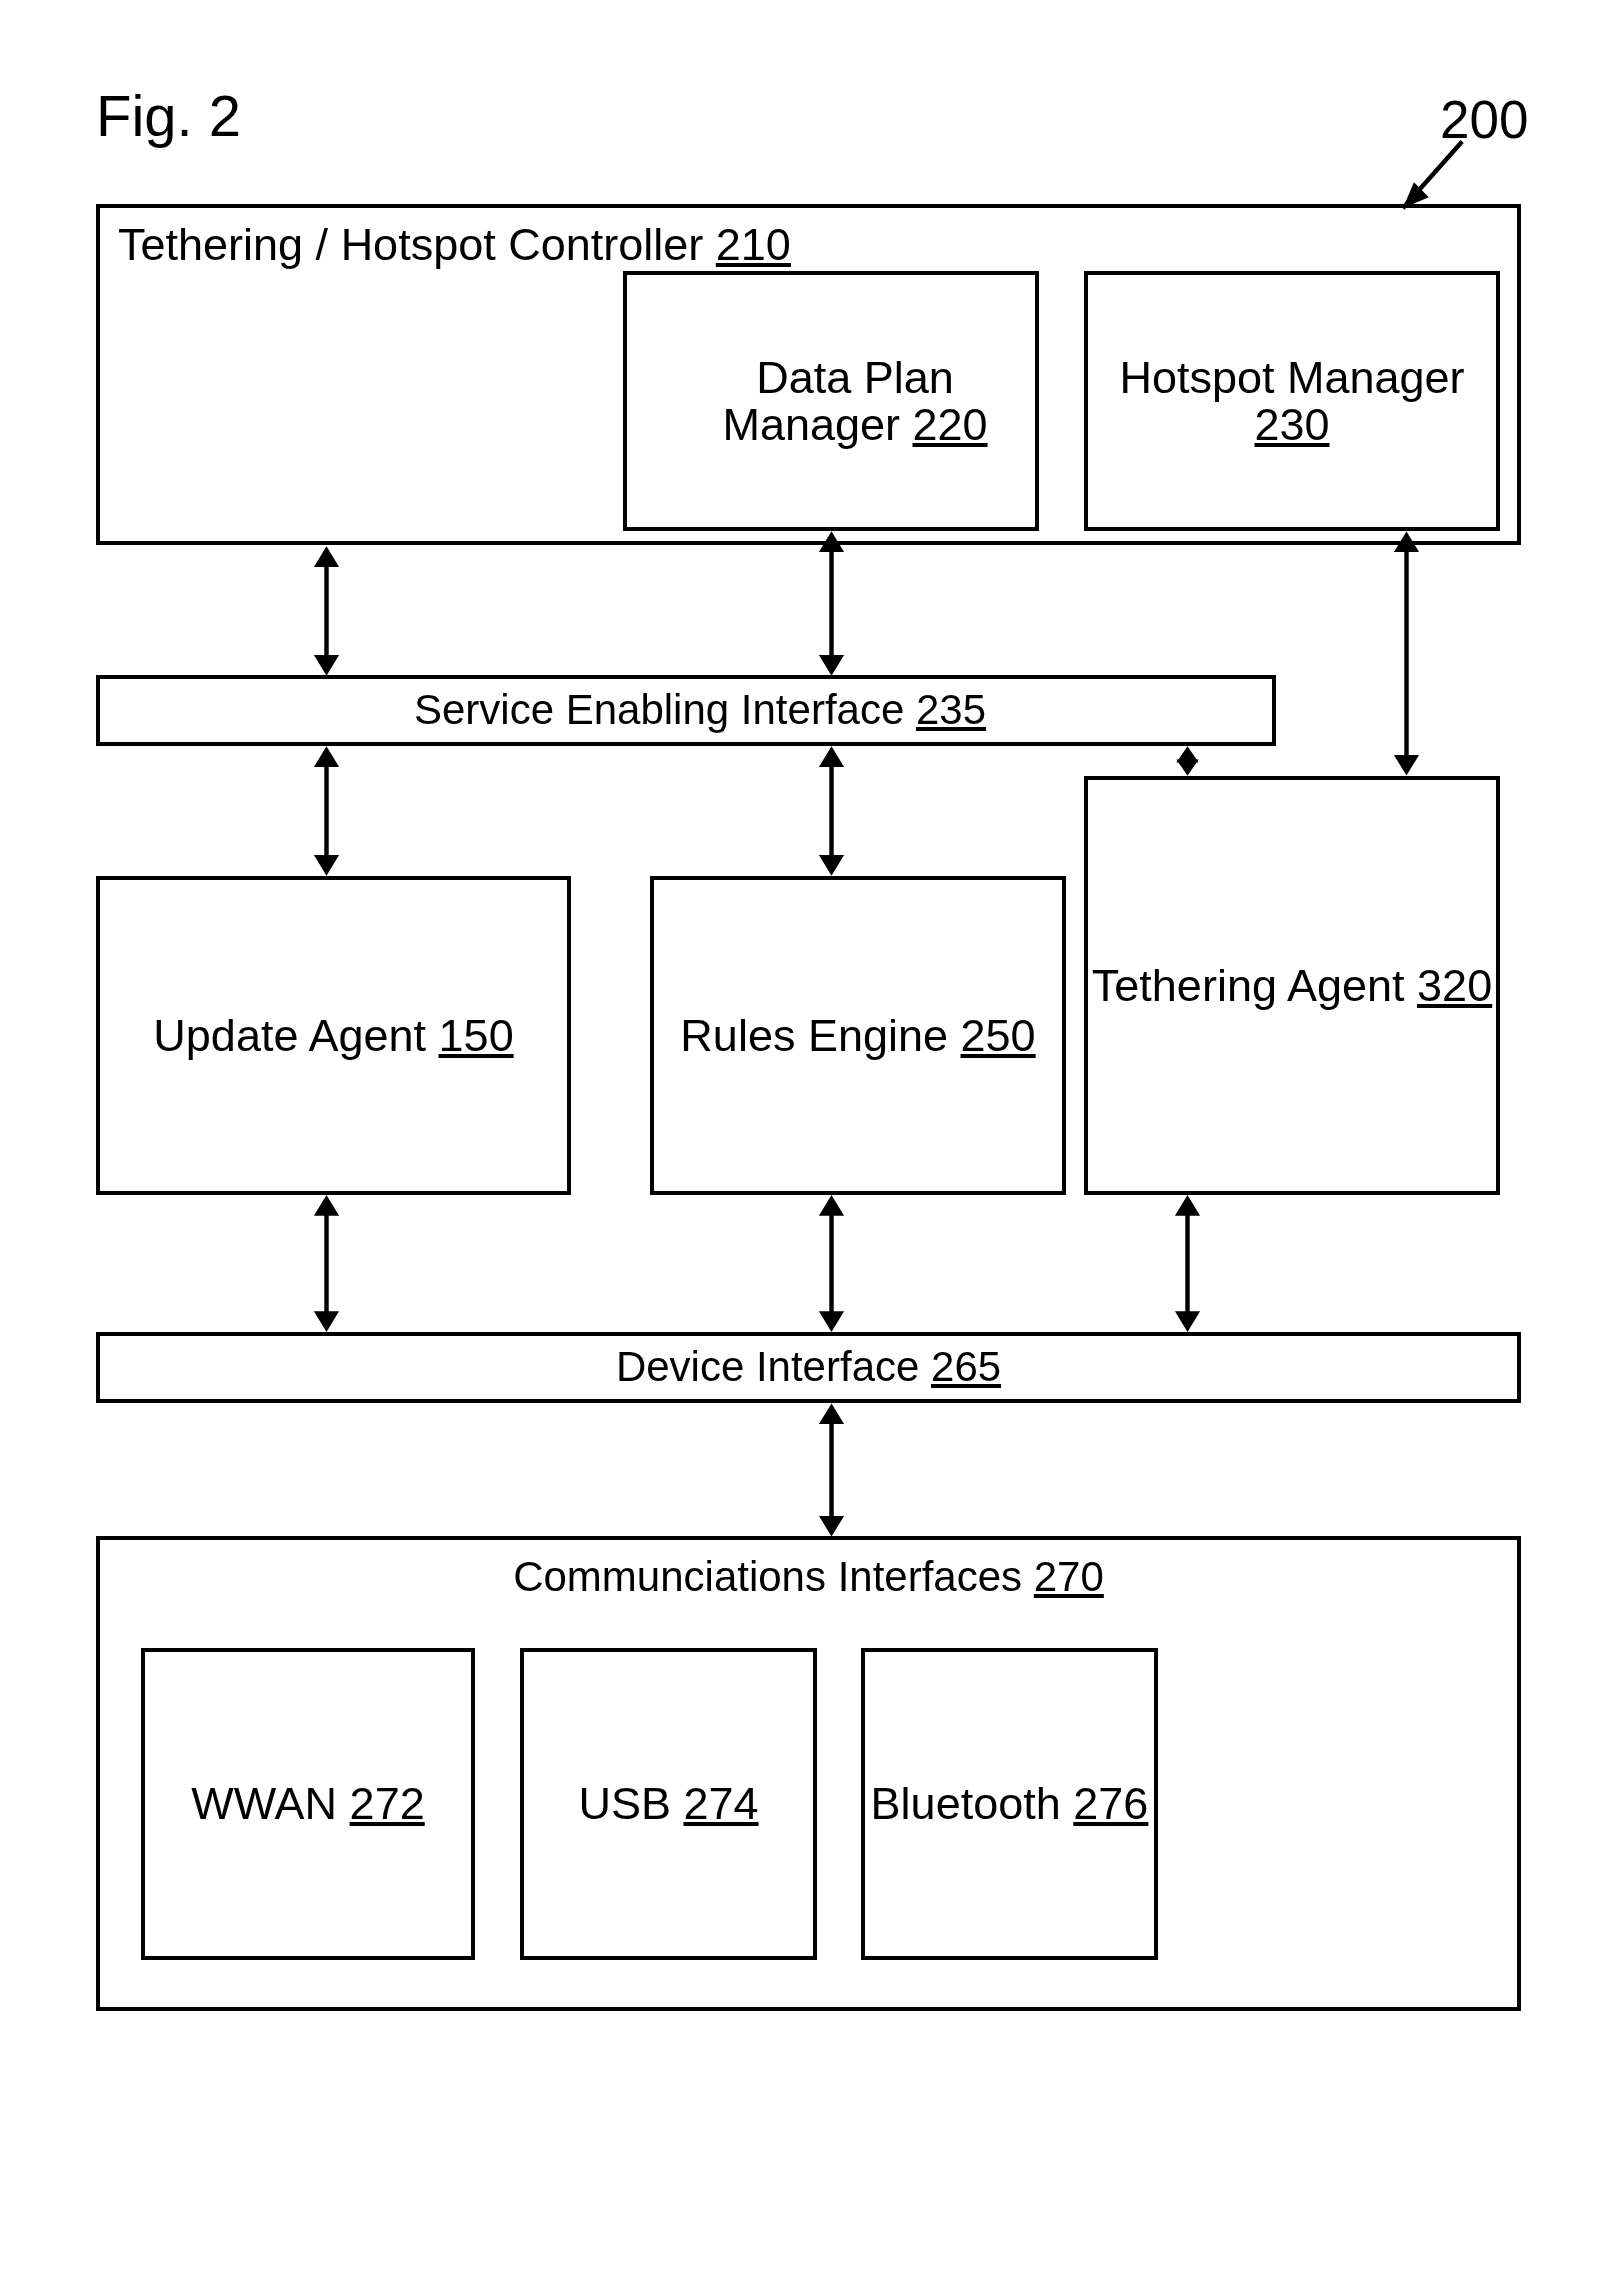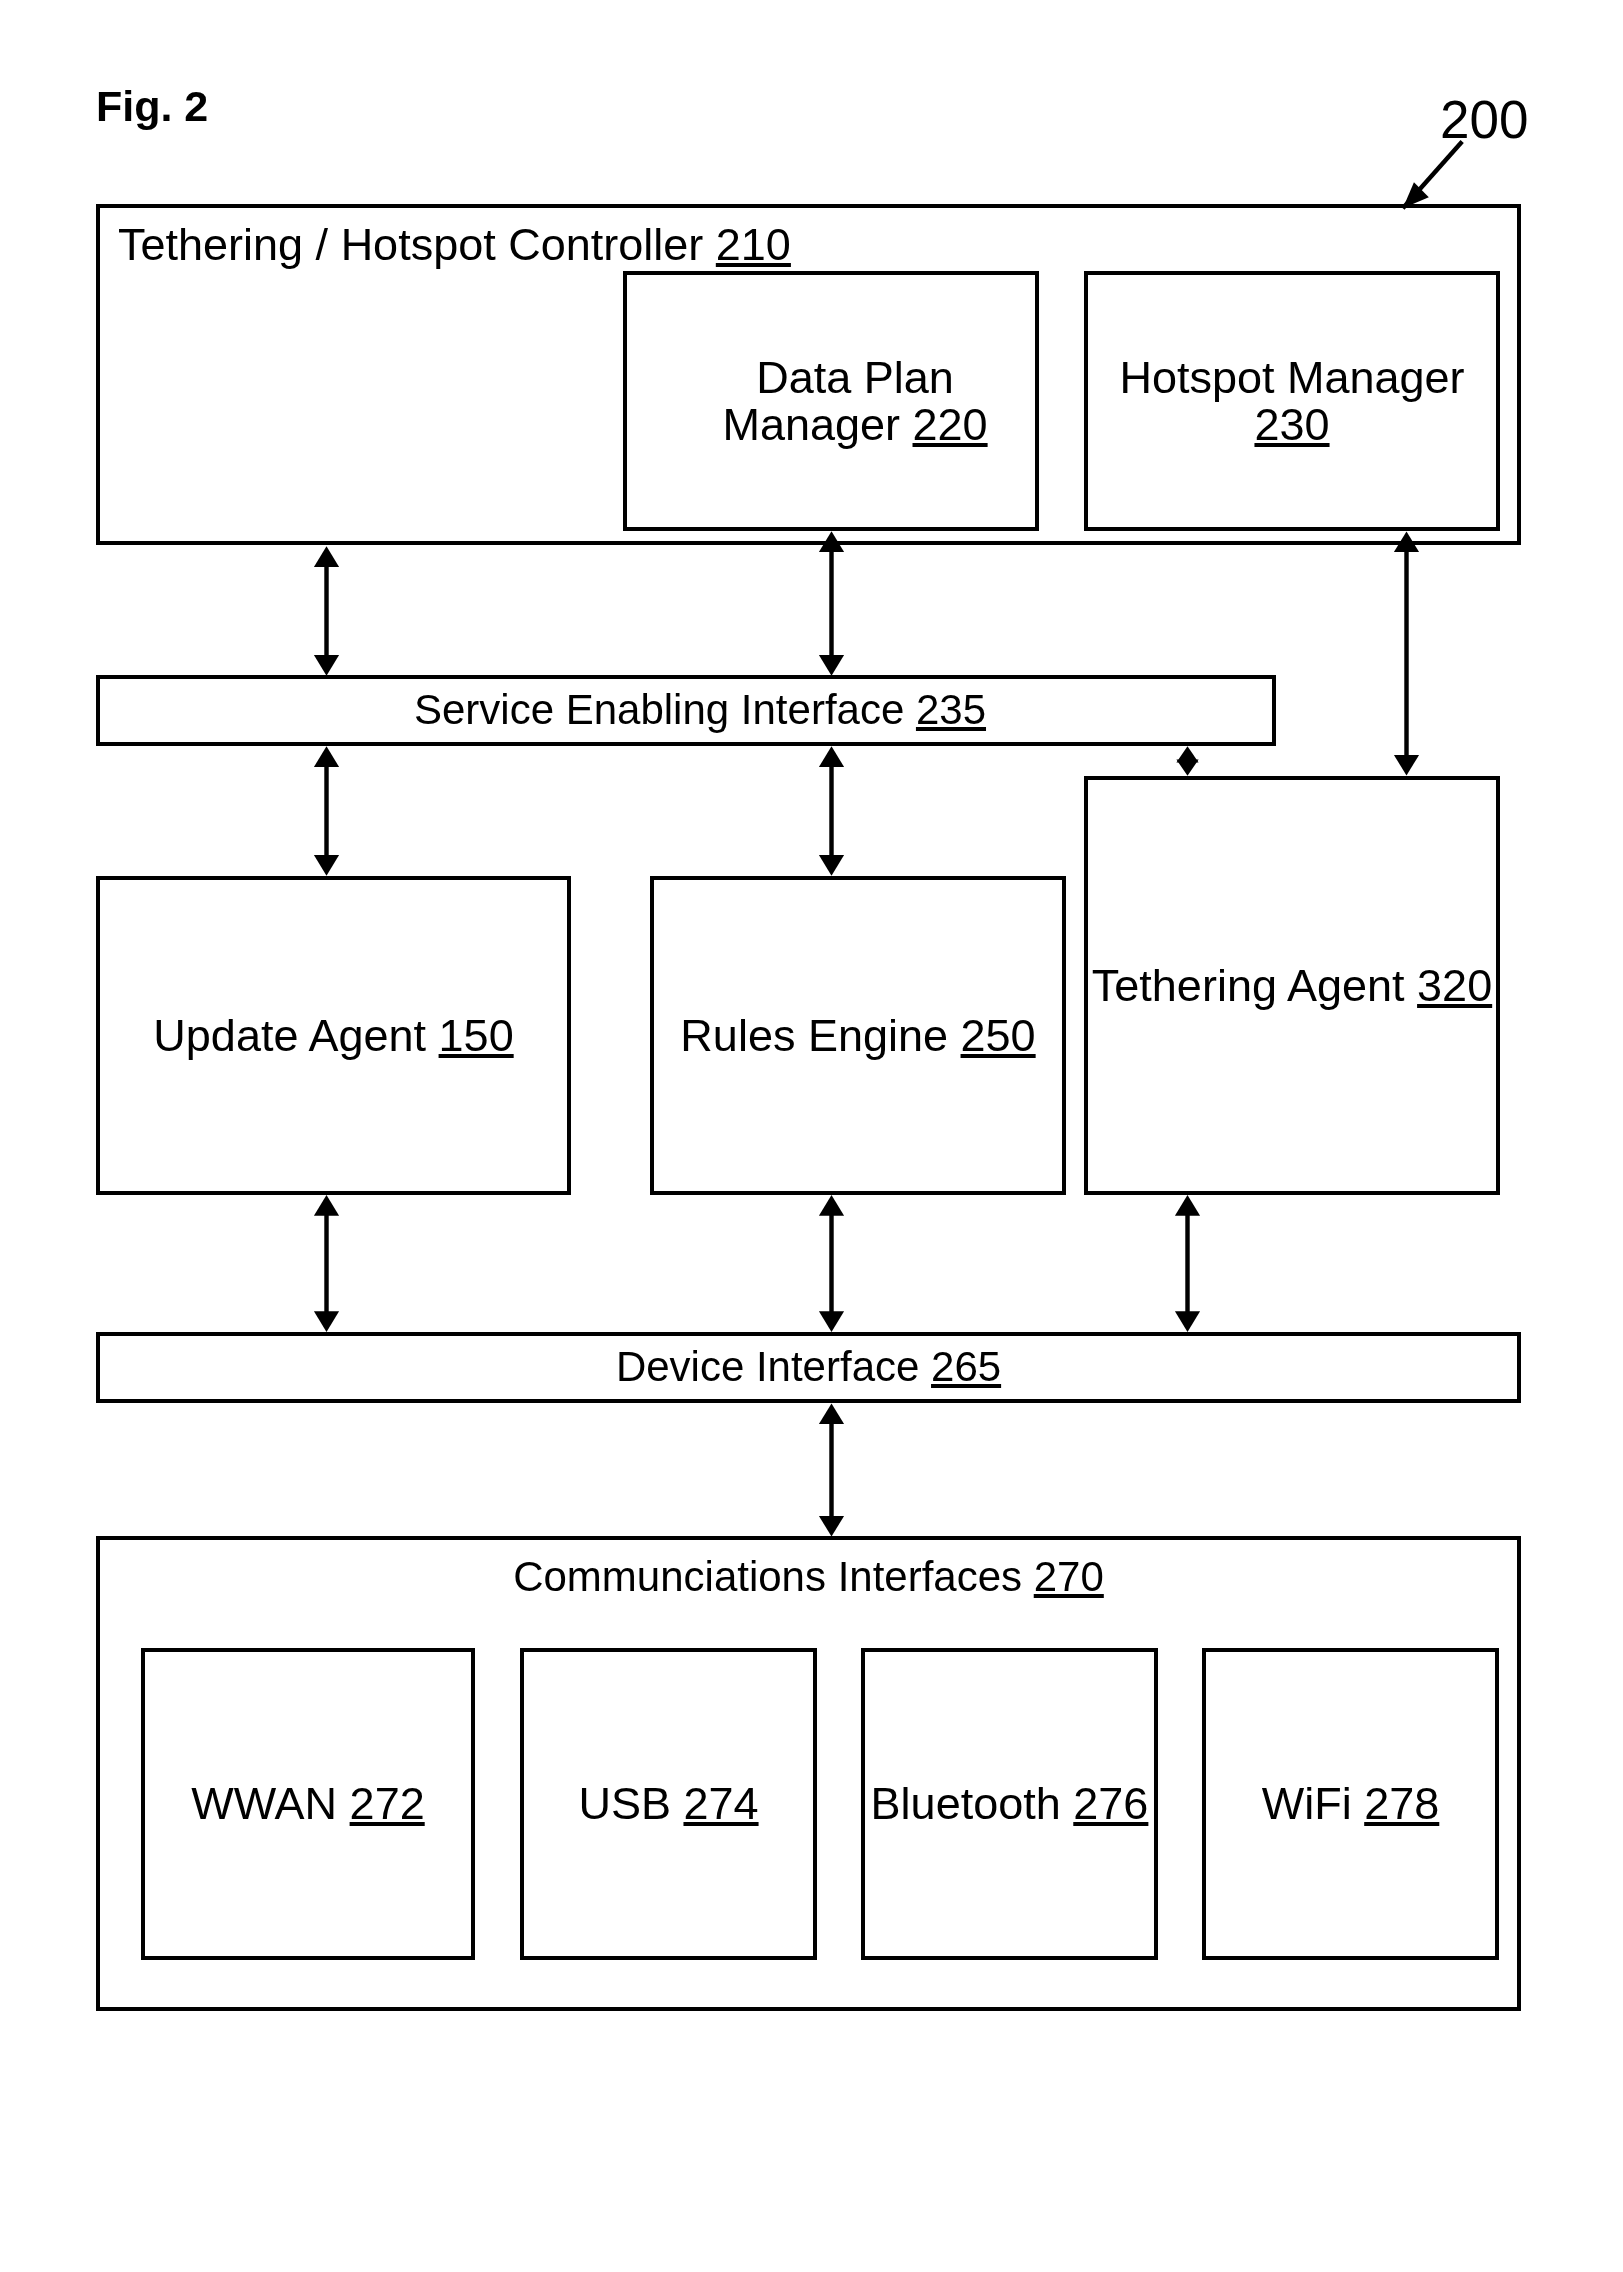--- a/index.html
+++ b/index.html
@@ -9,22 +9,22 @@
     font-family: Arial, Helvetica, sans-serif;
   }
   .page {
     position: relative;
     width: 1623px;
     height: 2273px;
     background: #fff;
   }
   .fig-title {
     position: absolute;
-    font-size: 43px;
-    font-weight: bold;
+    font-size: 58px;
+    font-weight: normal;
   }
   .ref-num {
     position: absolute;
     font-size: 53px;
   }
   .box {
     position: absolute;
     border: 4.5px solid #000;
     box-sizing: border-box;
     display: flex;
@@ -148,26 +148,20 @@
     </div>
   </div>
 
   <div class="box" style="left:861px; top:1648px; width:297px; height:312px;">
     <div class="box-label">
       <span>Bluetooth</span>
       <span class="num">276</span>
     </div>
   </div>
 
-  <div class="box" style="left:1202px; top:1648px; width:297px; height:312px;">
-    <div class="box-label">
-      <span>WiFi</span>
-      <span class="num">278</span>
-    </div>
-  </div>
 
   <svg class="conn" style="left:308px; top:546px; width:37px; height:130px;" viewBox="0 0 50 175" width="37" height="130">
     <line x1="25" y1="15" x2="25" y2="160"></line>
     <polygon points="25,0 8,28 42,28"></polygon>
     <polygon points="25,175 8,147 42,147"></polygon>
   </svg>
 
   <svg class="conn" style="left:813px; top:531px; width:37px; height:145px;" viewBox="0 0 50 195" width="37" height="145">
     <line x1="25" y1="15" x2="25" y2="180"></line>
     <polygon points="25,0 8,28 42,28"></polygon>

